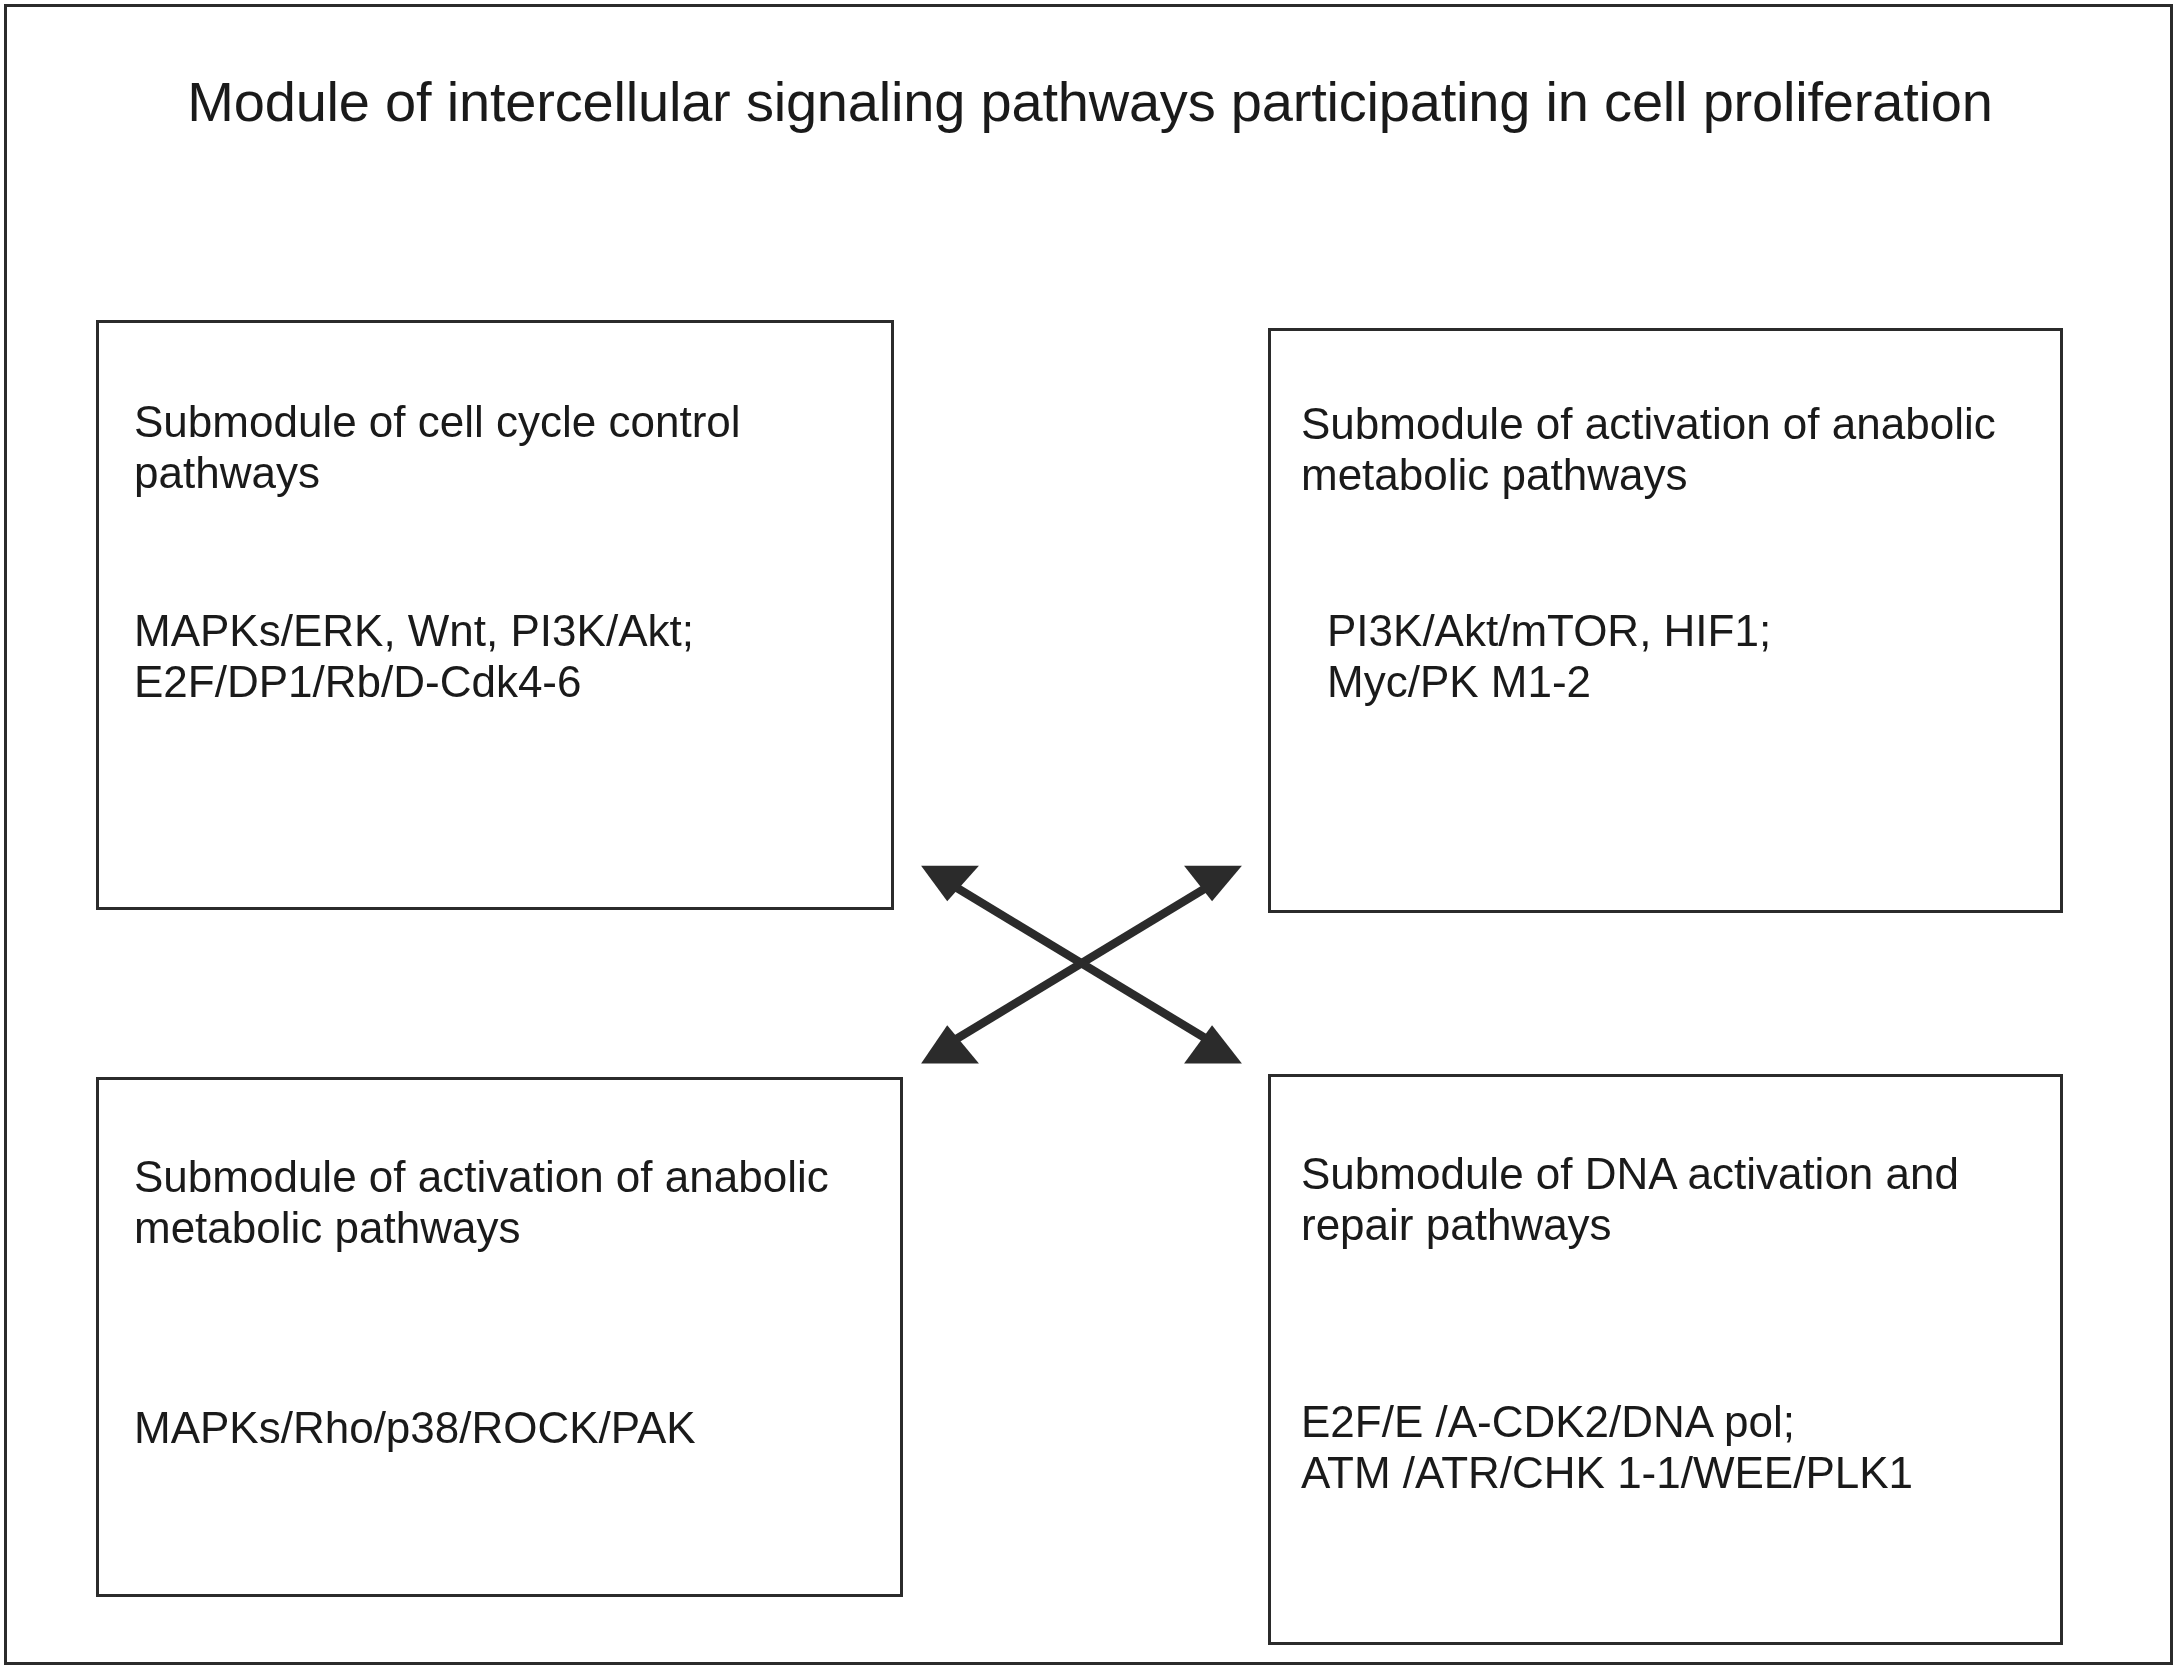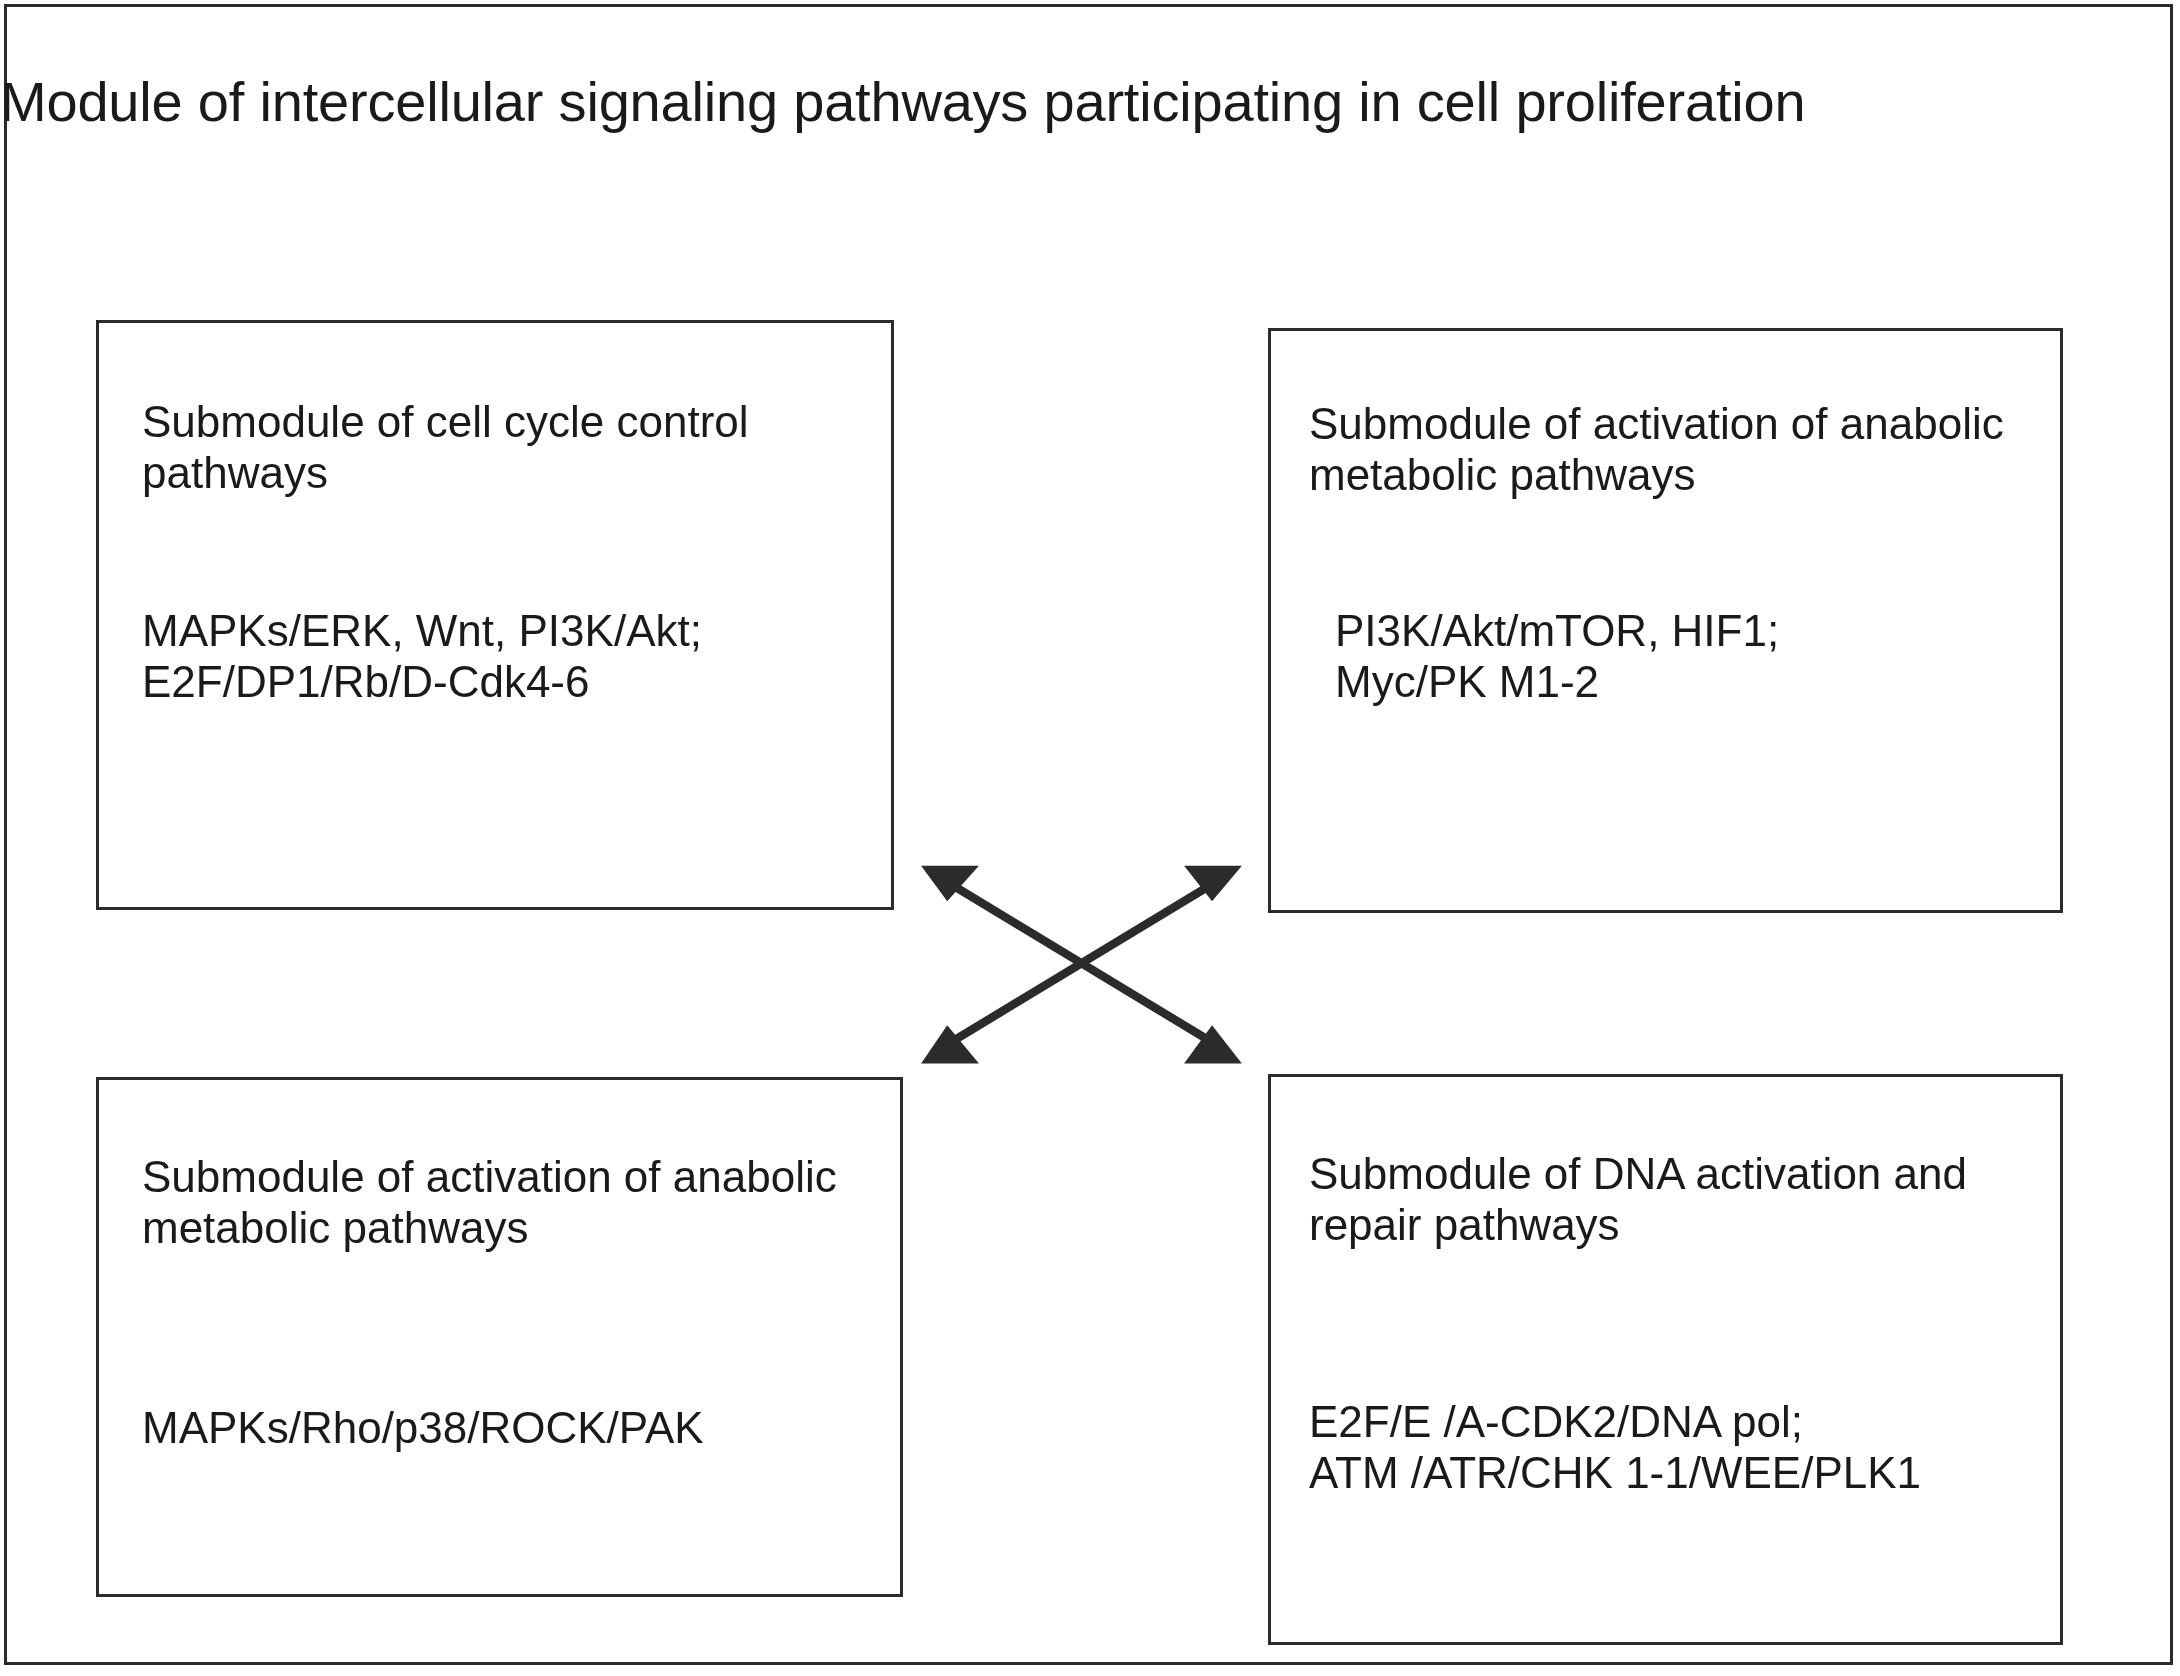--- a/index.html
+++ b/index.html
@@ -29,20 +29,21 @@
     border: 3.7px solid #2b2b2b;
     box-sizing: border-box;
   }
 
   
   #diagram-title {
     position: absolute;
     left: 0;
     top: 73px;
     width: 2180px;
+    text-align: center;
     font-size: 56px;
     line-height: 1.05;
     color: #1a1a1a;
     font-family: "Liberation Sans", sans-serif;
     font-stretch: condensed;
     letter-spacing: -0.2px;
     white-space: nowrap;
   }
 
   
@@ -53,21 +54,21 @@
     background: #ffffff;
   }
 
   #box-cell-cycle      { left: 96px;  top: 320px;  width: 798px; height: 590px; }
   #box-anabolic-top    { left: 1268px; top: 328px;  width: 795px; height: 585px; }
   #box-anabolic-bottom { left: 96px;  top: 1077px; width: 807px; height: 520px; }
   #box-dna-replication { left: 1268px; top: 1074px; width: 795px; height: 571px; }
 
   .box-inner {
     position: absolute;
-    left: 12px;
+    left: 4px;
     top: 0;
     width: 100%;
     height: 100%;
     box-sizing: border-box;
   }
 
   .box-title,
   .box-pathways {
     position: absolute;
     color: #1a1a1a;

